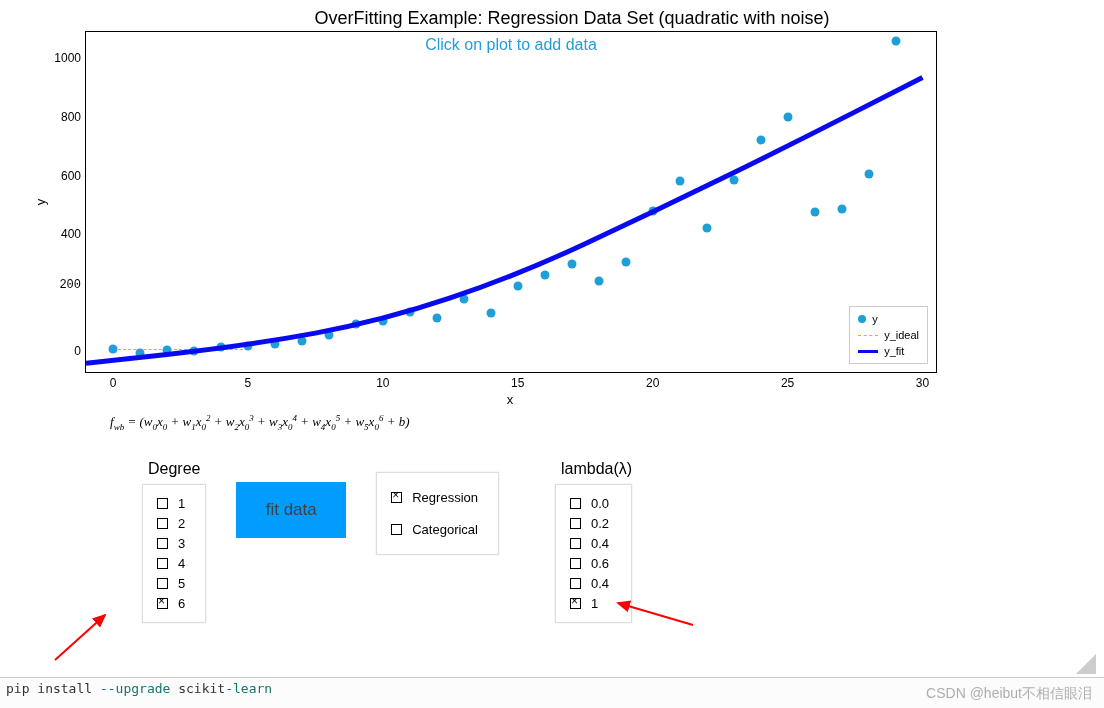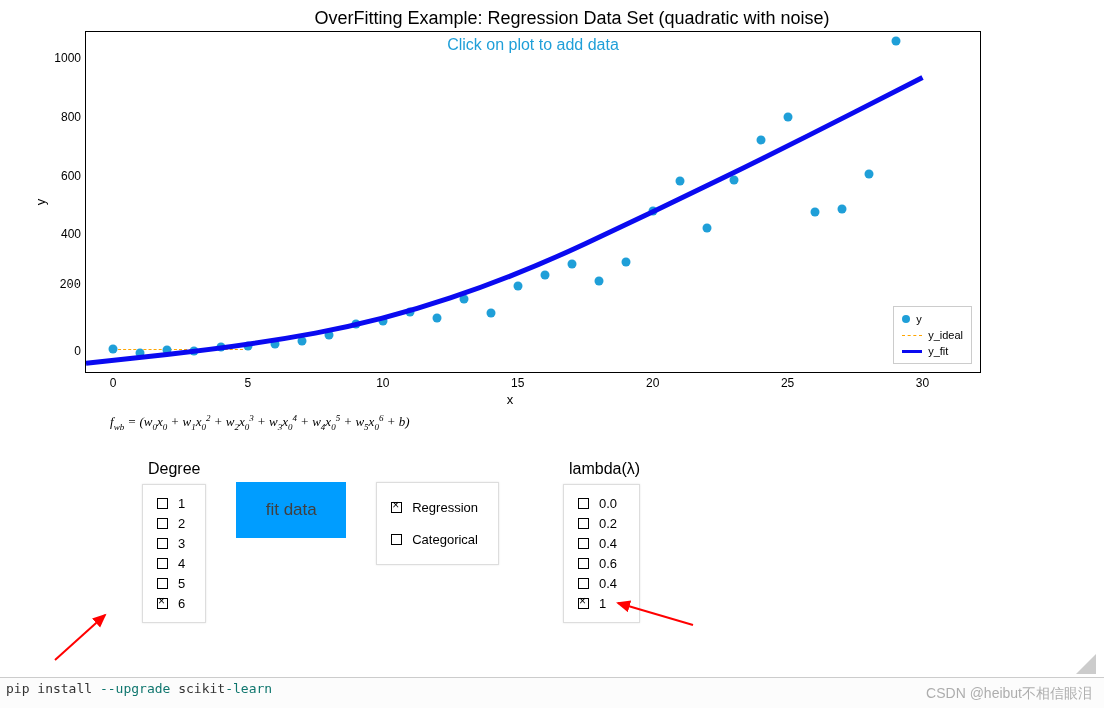--- a/index.html
+++ b/index.html
@@ -21,21 +21,20 @@
   .chart-area {
     margin-left: 85px;
     position: relative;
   }
   .plot-border {
     width: 850px;
     height: 340px;
     border: 1px solid #000;
     position: relative;
     background: #fff;
-    padding-left: 44px;
   }
   .subtitle {
     color: #1f9fd8;
     font-size: 16px;
     text-align: center;
     position: absolute;
     top: 4px;
     left: 0;
     right: 0;
   }
@@ -290,32 +289,32 @@
         </div>
         <div class="opt">
           <span class="cb checked"></span>
           <span>6</span>
         </div>
       </div>
   </div>
 
   <div class="fit-btn">fit data</div>
 
-  <div class="panel panel-group type-panel" id="type-panel" style="margin-top:22px">
+  <div class="panel panel-group type-panel" id="type-panel" style="margin-top:12px">
       <div class="opt">
         <span class="cb checked"></span>
         <span>Regression</span>
       </div>
       <div class="opt">
         <span class="cb"></span>
         <span>Categorical</span>
       </div>
     </div>
 
-  <div style="margin-left:34px">
+  <div style="margin-left:26px">
     <div class="panel-title">lambda(λ)</div>
     <div class="panel panel-group" id="lambda-panel">
         <div class="opt">
           <span class="cb"></span>
           <span>0.0</span>
         </div>
         <div class="opt">
           <span class="cb"></span>
           <span>0.2</span>
         </div>

